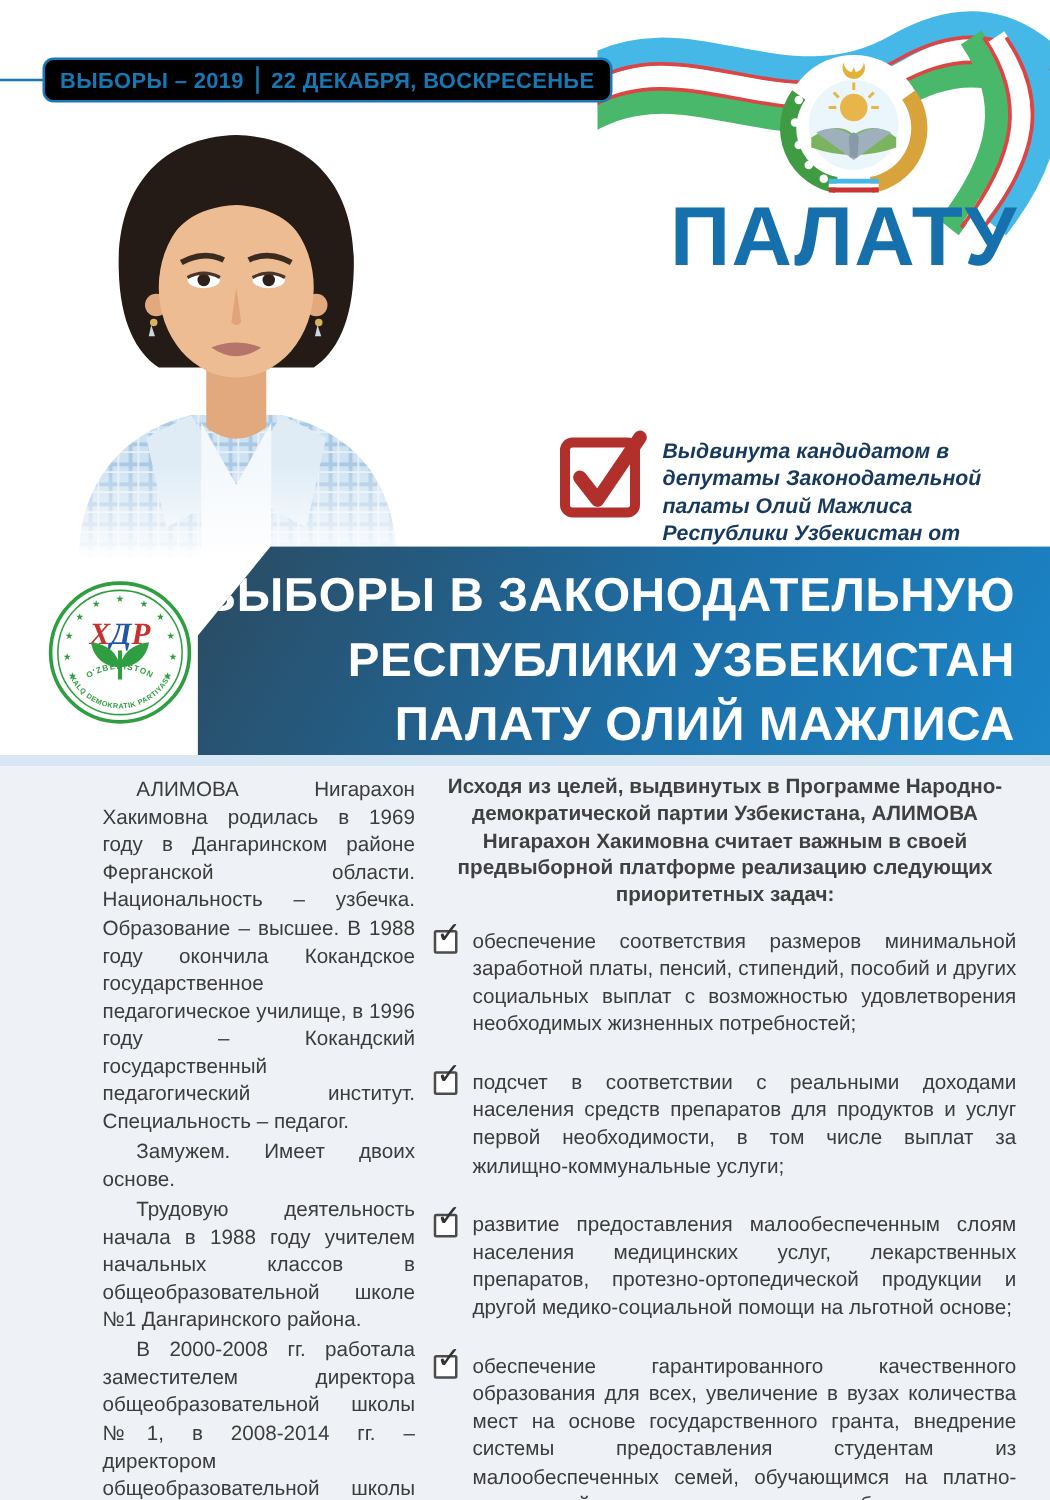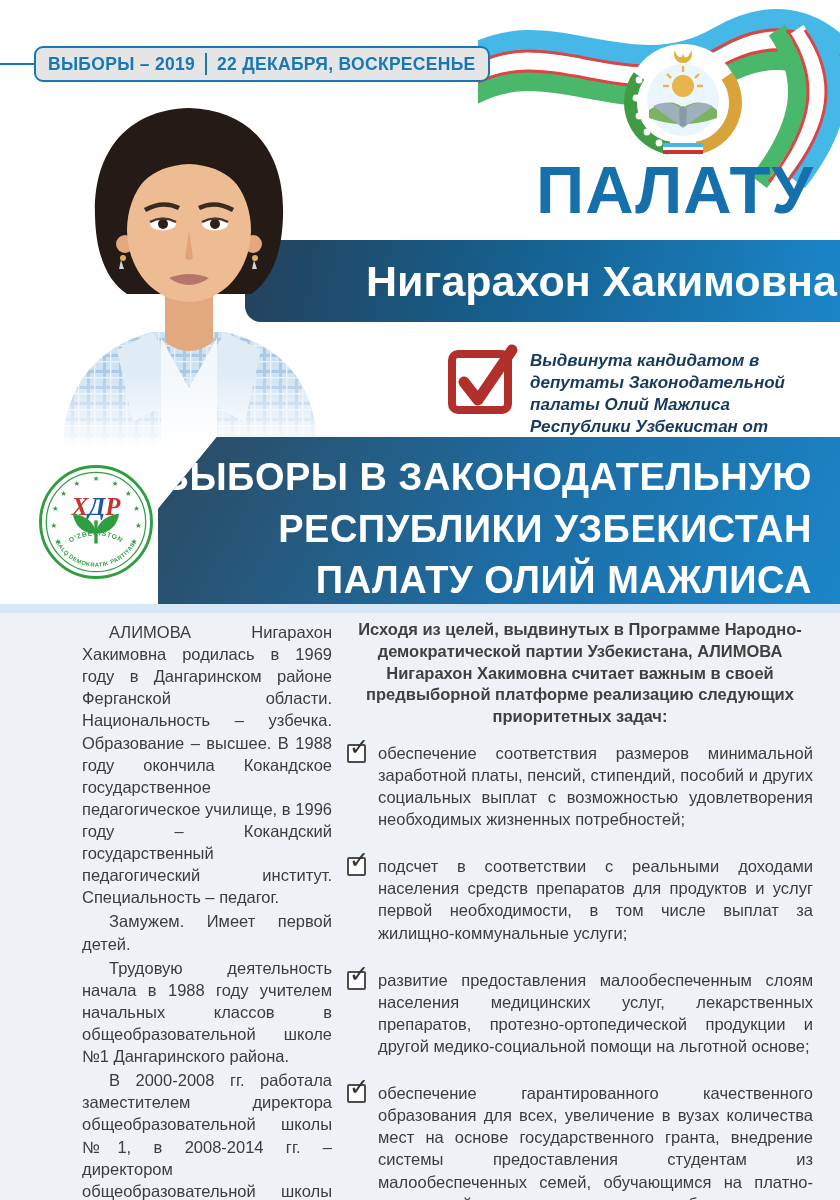--- a/index.html
+++ b/index.html
@@ -15,21 +15,21 @@
   html,body{background:#888;}
   .page{
     position:relative;width:840px;height:1200px;margin:0 auto;
     background:#ffffff;overflow:hidden;
     font-family:"Liberation Sans","DejaVu Sans",sans-serif;
   }
   
   .top-rule{position:absolute;left:0;top:63px;width:525px;height:2px;background:var(--blue);z-index:1;}
   .badge{
     position:absolute;left:34px;top:46px;height:36px;z-index:2;
-    display:flex;align-items:center;background:#e5e5e5;
+    display:flex;align-items:center;background:#000000;
     border:2.5px solid var(--blue);border-radius:9px;padding:0 12px;
     color:var(--blue);font-weight:bold;font-size:17.5px;letter-spacing:.3px;white-space:nowrap;
   }
   .badge-div{width:2px;height:22px;background:var(--blue);margin:0 10px;}
   
   .flag{position:absolute;right:0;top:0;width:362px;height:190px;z-index:1;}
   
   .portrait{position:absolute;left:33px;top:92px;width:312px;height:356px;z-index:4;}
   
   .surname{
@@ -198,23 +198,20 @@
     <path d="M169,130 Q 182,123 195,130" stroke="#4a3428" stroke-width="2.5" fill="none"></path>
 
     <path d="M156,138 L 152,166 Q 156,170 160,166 Z" fill="#e0a478"></path>
     <path d="M136,186 Q 156,178 176,186 Q 156,200 136,186 Z" fill="#b5756a"></path>
 
     <rect x="0" y="280" width="312" height="76" fill="url(#fade)"></rect>
   </svg>
 
   <div class="surname">ПАЛАТУ</div>
 
-  <div class="name-band">
-    <span>Нигарахон Хакимовна</span>
-  </div>
 
   <div class="nomination">
     <svg viewBox="0 0 70 70">
       <rect x="4" y="10" width="56" height="56" rx="6" fill="#fff" stroke="#b2302b" stroke-width="8"></rect>
       <path d="M16 38 L30 56 L64 6" stroke="#b2302b" stroke-width="11" fill="none" stroke-linecap="round" stroke-linejoin="round"></path>
     </svg>
     <p>Выдвинута кандидатом в депутаты Законодательной палаты Олий Мажлиса Республики Узбекистан от Народно-демократической партии Узбекистана.</p>
   </div>
 
   <svg class="party-logo" viewBox="0 0 140 140">
@@ -259,21 +256,21 @@
     <div>ВЫБОРЫ В ЗАКОНОДАТЕЛЬНУЮ</div>
     <div>РЕСПУБЛИКИ УЗБЕКИСТАН</div>
     <div>ПАЛАТУ ОЛИЙ МАЖЛИСА</div>
   </div>
 
   <div class="section-strip"></div>
   <div class="section-bg"></div>
 
   <div class="col-left">
     <p>АЛИМОВА Нигарахон Хакимовна родилась в 1969 году в Дангаринском районе Ферганской области. Национальность – узбечка. Образование – высшее. В 1988 году окончила Кокандское государственное педагогическое училище, в 1996 году – Кокандский государственный педагогический институт. Специальность – педагог.</p>
-    <p>Замужем. Имеет первой детей.</p>
+    <p>Замужем. Имеет двоих основе.</p>
     <p>Трудовую деятельность начала в 1988 году учителем начальных классов в общеобразовательной школе №1 Дангаринского района.</p>
     <p>В 2000-2008 гг. работала заместителем директора общеобразовательной школы №1, в 2008-2014 гг. – директором общеобразовательной школы №14 Дангаринского района, в 2014-2015 гг. – специалистом по мониторингу государственных образовательных стандартов Дангаринского районного отдела по организации методического обеспечения деятельности учреждений народного образования, в 2015-2016 гг. – заместителем директора общеобразовательной школы №23 по учебной работе.</p>
 
   </div>
 
   <div class="col-right">
     <p class="intro">Исходя из целей, выдвинутых в Программе Народно-демократической партии Узбекистана, АЛИМОВА Нигарахон Хакимовна считает важным в своей предвыборной платформе реализацию следующих приоритетных задач:</p>
 
     <div class="task">
       <span class="cbx">

